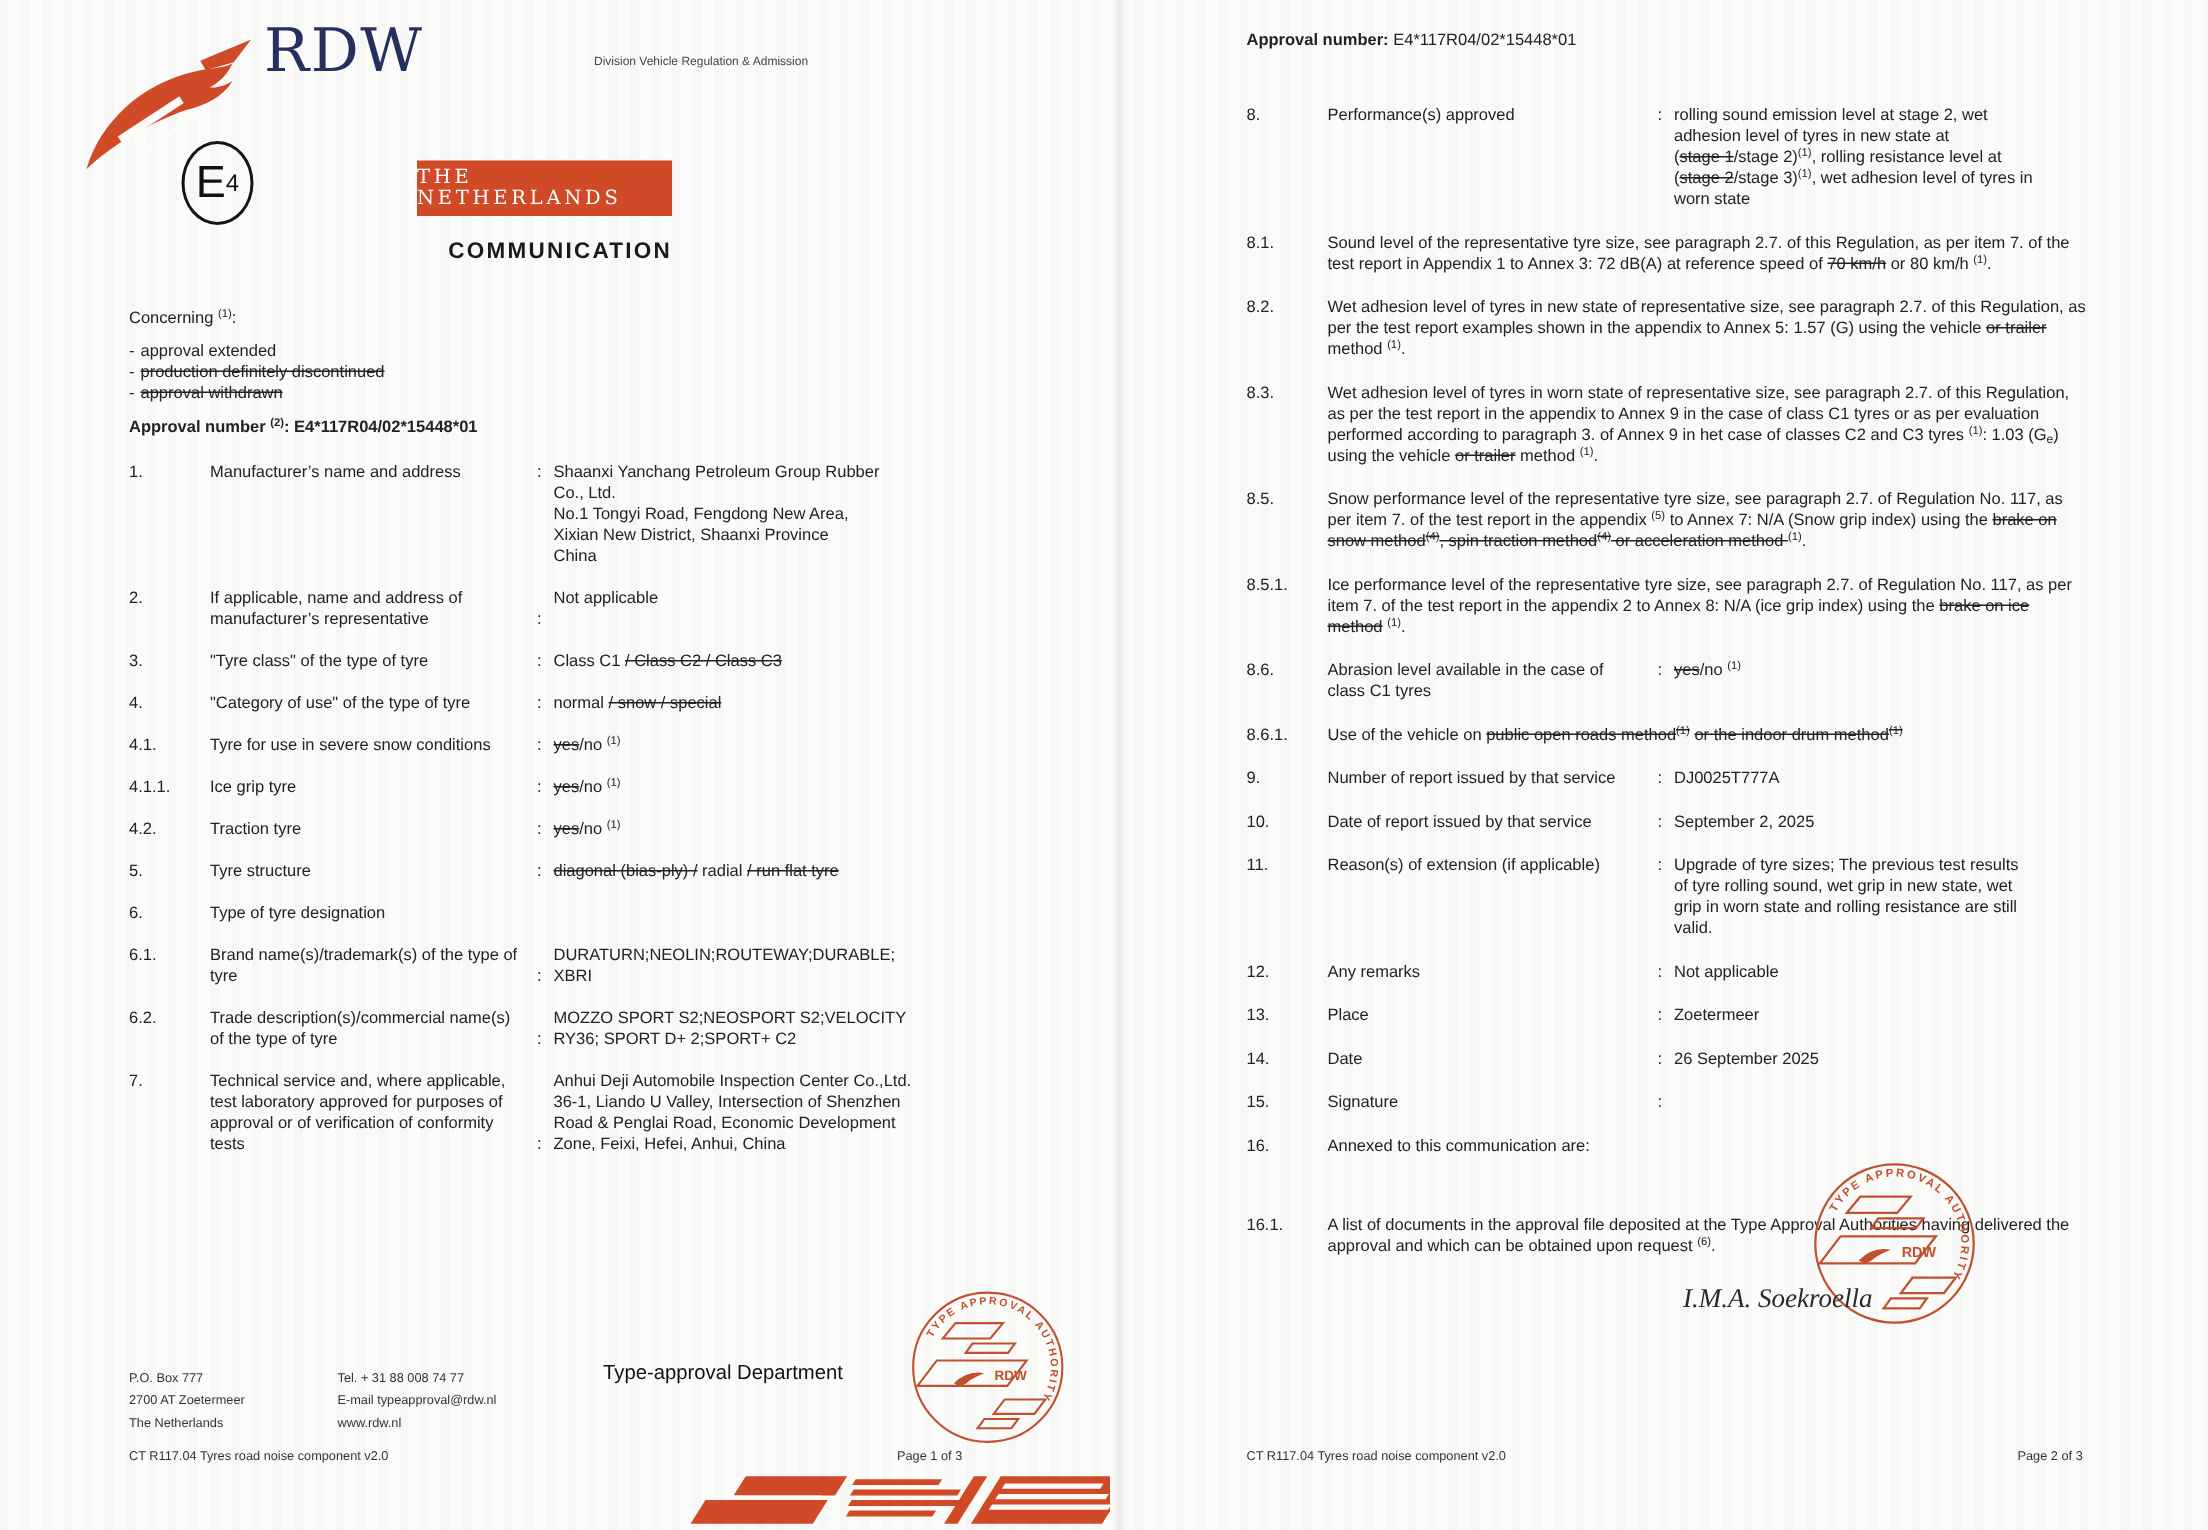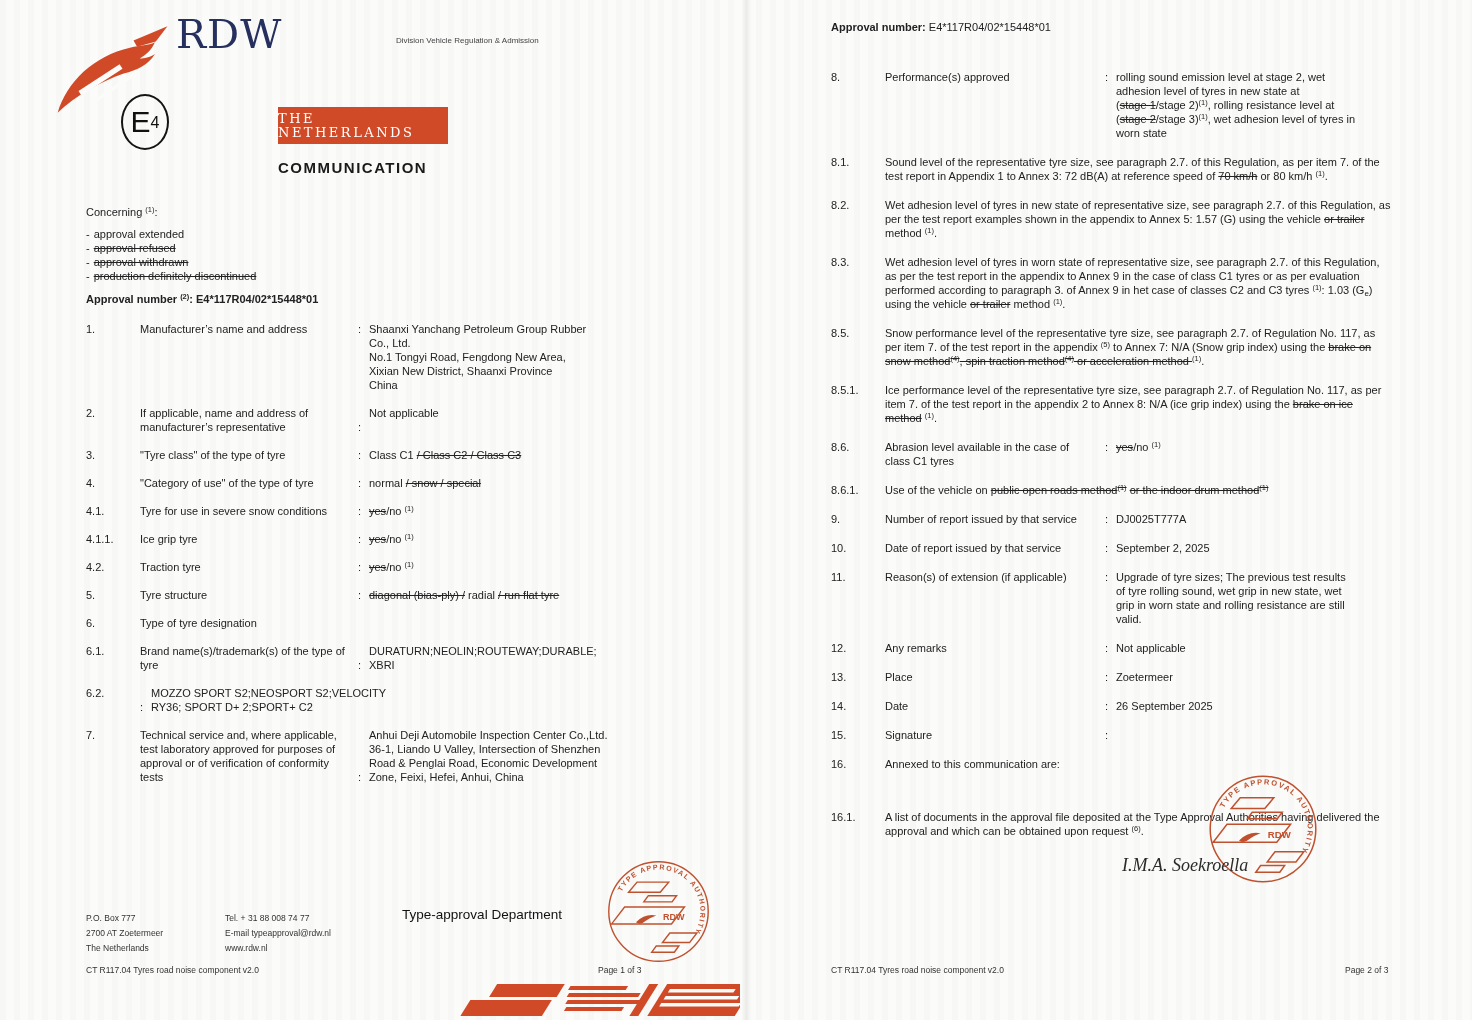--- a/index.html
+++ b/index.html
@@ -23,21 +23,21 @@
   .rdw-word{position:absolute;left:176px;top:12px;font-family:"DejaVu Serif",serif;
     font-size:40px;line-height:44px;color:var(--navy);letter-spacing:1px;}
   .division{position:absolute;left:396px;top:36px;font-size:8px;line-height:10px;color:#444;}
   .emark{position:absolute;left:121px;top:94px;width:44px;height:52px;border:2.2px solid #151515;
     border-radius:50%;display:flex;align-items:center;justify-content:center;color:#111;}
   .emark .e{font-size:30px;line-height:30px;font-weight:400;}
   .emark .e4n{font-size:16px;line-height:16px;margin-top:2px;}
   .banner{position:absolute;left:278px;top:107px;width:170px;height:37px;background:var(--orange);
     color:#fff;display:flex;align-items:center;justify-content:center;
     font-family:"DejaVu Serif",serif;font-size:13px;letter-spacing:2.5px;}
-  .doc-title{position:absolute;left:278px;top:161px;width:170px;text-align:left;
+  .doc-title{position:absolute;left:278px;top:161px;width:170px;text-align:right;
     font-size:15px;font-weight:bold;letter-spacing:1.5px;color:#1a1a1a;}
 
   
   .content1{position:absolute;left:86px;top:205px;width:614px;}
   .concern-head{margin-bottom:8px;}
   #concern-list{margin-bottom:9px;}
   #concern-list .cline .dash{margin-right:4px;}
   .intro{width:502px;margin-bottom:13px;}
   .bold-line{font-weight:bold;margin-bottom:16px;}
   .bold-line.suffix{margin-bottom:28px;}
@@ -102,23 +102,22 @@
       <span class="e4n">4</span>
   </div>
 
   <div class="banner">THE NETHERLANDS</div>
   <div class="doc-title">COMMUNICATION</div>
 
   <div class="content1">
     <div class="concern-head"><span>Concerning </span><span class="sp">(1)</span><span>:</span></div>
     <div id="concern-list">
         <div class="cline"><span class="dash">-</span><span>approval extended</span></div>
-        <div class="cline"><span class="dash">-</span><span class="st">approval refused</span></div>
+        <div class="cline"><span class="dash">-</span><span class="st">production definitely discontinued</span></div>
         <div class="cline"><span class="dash">-</span><span class="st">approval withdrawn</span></div>
-        <div class="cline"><span class="dash">-</span><span class="st">production definitely discontinued</span></div>
       </div>
     <div class="bold-line"><span class="bd">Approval number </span><span class="sp bd">(2)</span><span class="bd">: E4*117R04/02*15448*01</span></div>
     <div id="p1-items">
         <div class="item">
           <div class="inum">1.</div>
           <div class="ilabel">Manufacturer’s name and address</div>
           <div class="ival">
             <div class="vl">
               <span class="vc">:</span>
               <span class="vt"><span>Shaanxi Yanchang Petroleum Group Rubber</span></span>
@@ -229,20 +228,21 @@
               <span class="vt"><span>DURATURN;NEOLIN;ROUTEWAY;DURABLE;</span></span>
             </div>
             <div class="vl">
               <span class="vc">:</span>
               <span class="vt"><span>XBRI</span></span>
             </div>
           </div>
         </div>
         <div class="item">
           <div class="inum">6.2.</div>
+          <div class="ilabel">Trade description(s)/commercial name(s) of the type of tyre</div>
           <div class="ival">
             <div class="vl">
               <span class="vc hid">:</span>
               <span class="vt"><span>MOZZO SPORT S2;NEOSPORT S2;VELOCITY</span></span>
             </div>
             <div class="vl">
               <span class="vc">:</span>
               <span class="vt"><span>RY36; SPORT D+ 2;SPORT+ C2</span></span>
             </div>
           </div>

